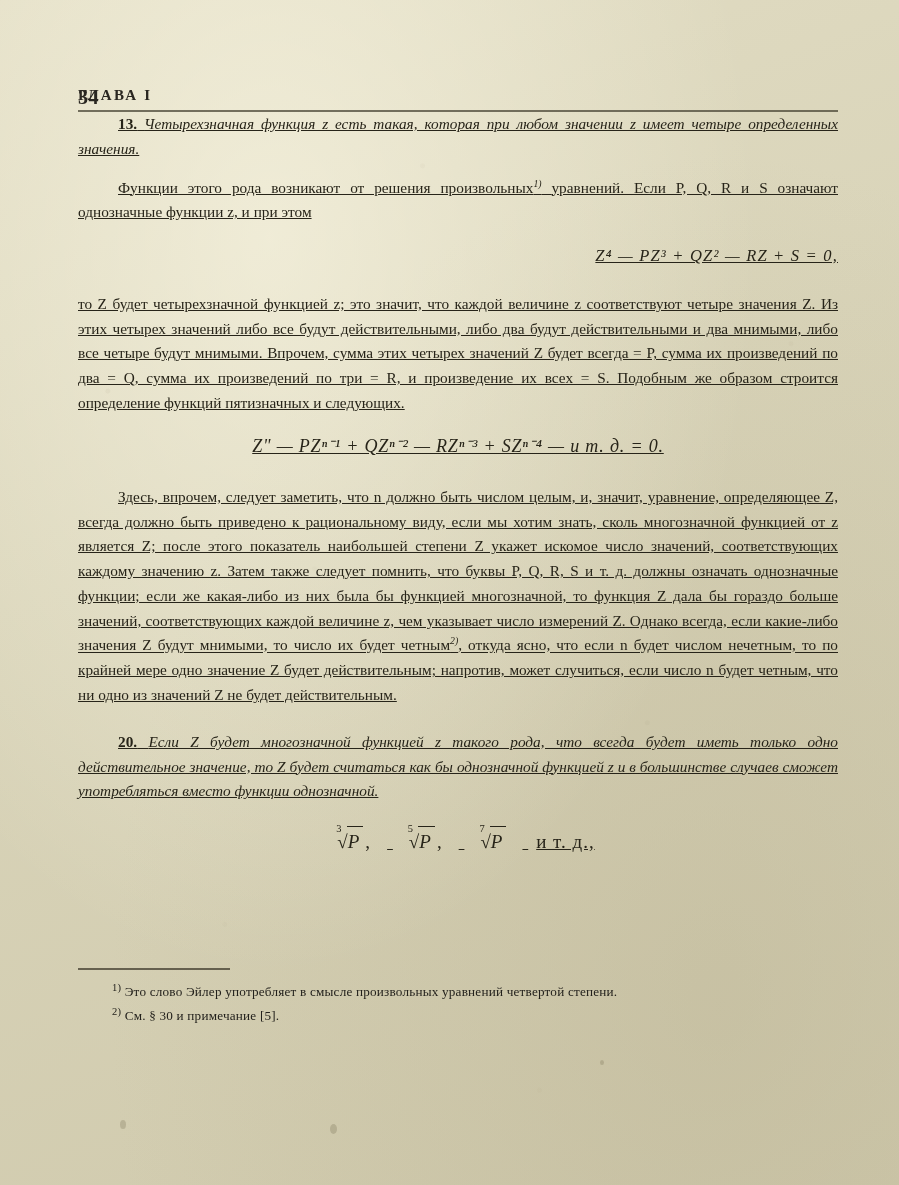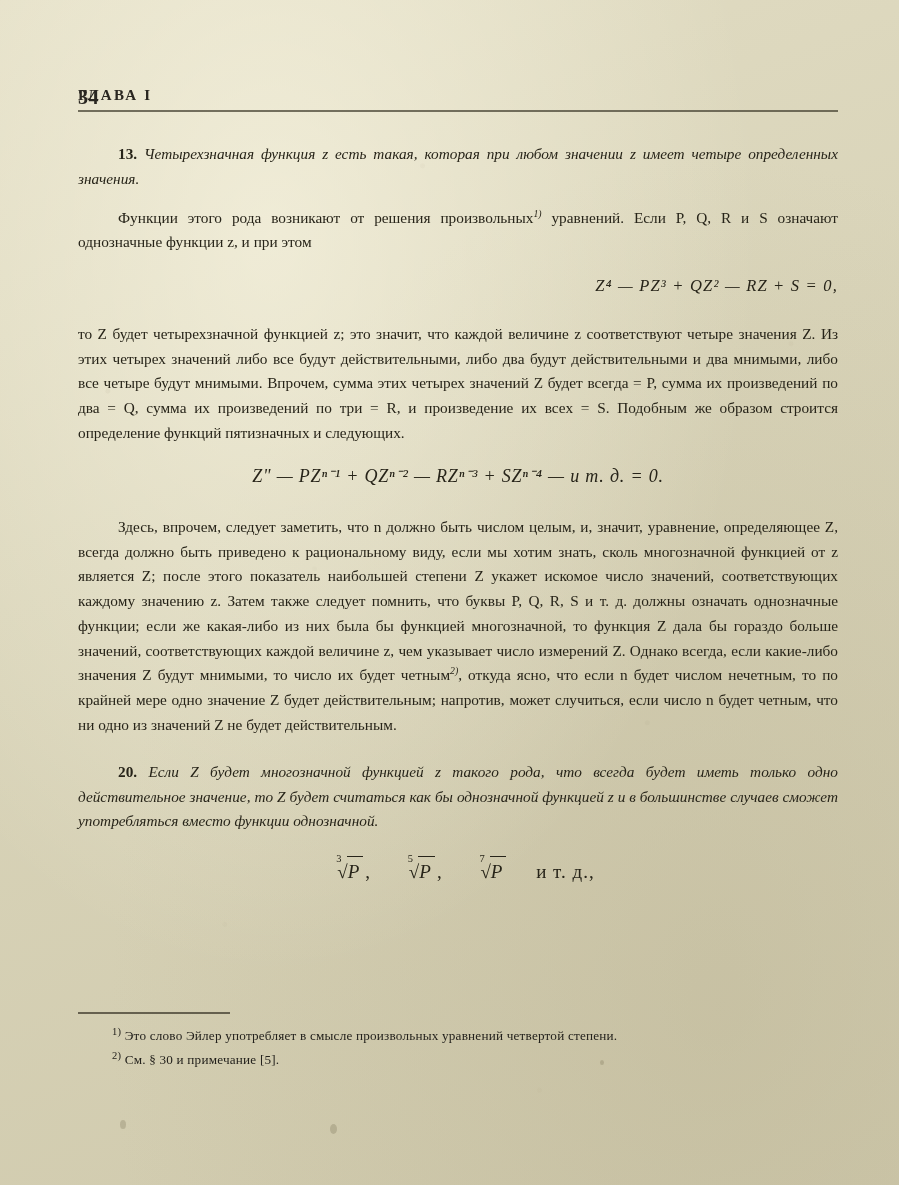--- a/index.html
+++ b/index.html
@@ -72,25 +72,25 @@
     position: absolute;
     left: 0;
     top: 24px;
     width: 760px;
     height: 2px;
     background: #4a4536;
     opacity: 0.75;
   }
   
   .body {
-    margin-top: 30px;
     font-size: 15.3px;
     line-height: 1.62;
     text-align: justify;
     color: #272419;
+    text-decoration: underline;
   }
   p {
     margin: 0 0 14px 0;
   }
   .indent {
     text-indent: 40px;
   }
   .num {
     font-weight: bold;
   }
@@ -145,21 +145,21 @@
     font-style: normal;
   }
   .tail {
     font-style: normal;
     margin-left: 8px;
   }
   
   .footnotes {
     position: absolute;
     left: 78px;
-    top: 1012px;
+    top: 968px;
     width: 760px;
   }
   .fn-rule {
     width: 152px;
     height: 2px;
     background: #4a4536;
     opacity: 0.8;
     margin-bottom: 10px;
   }
   .footnote {

